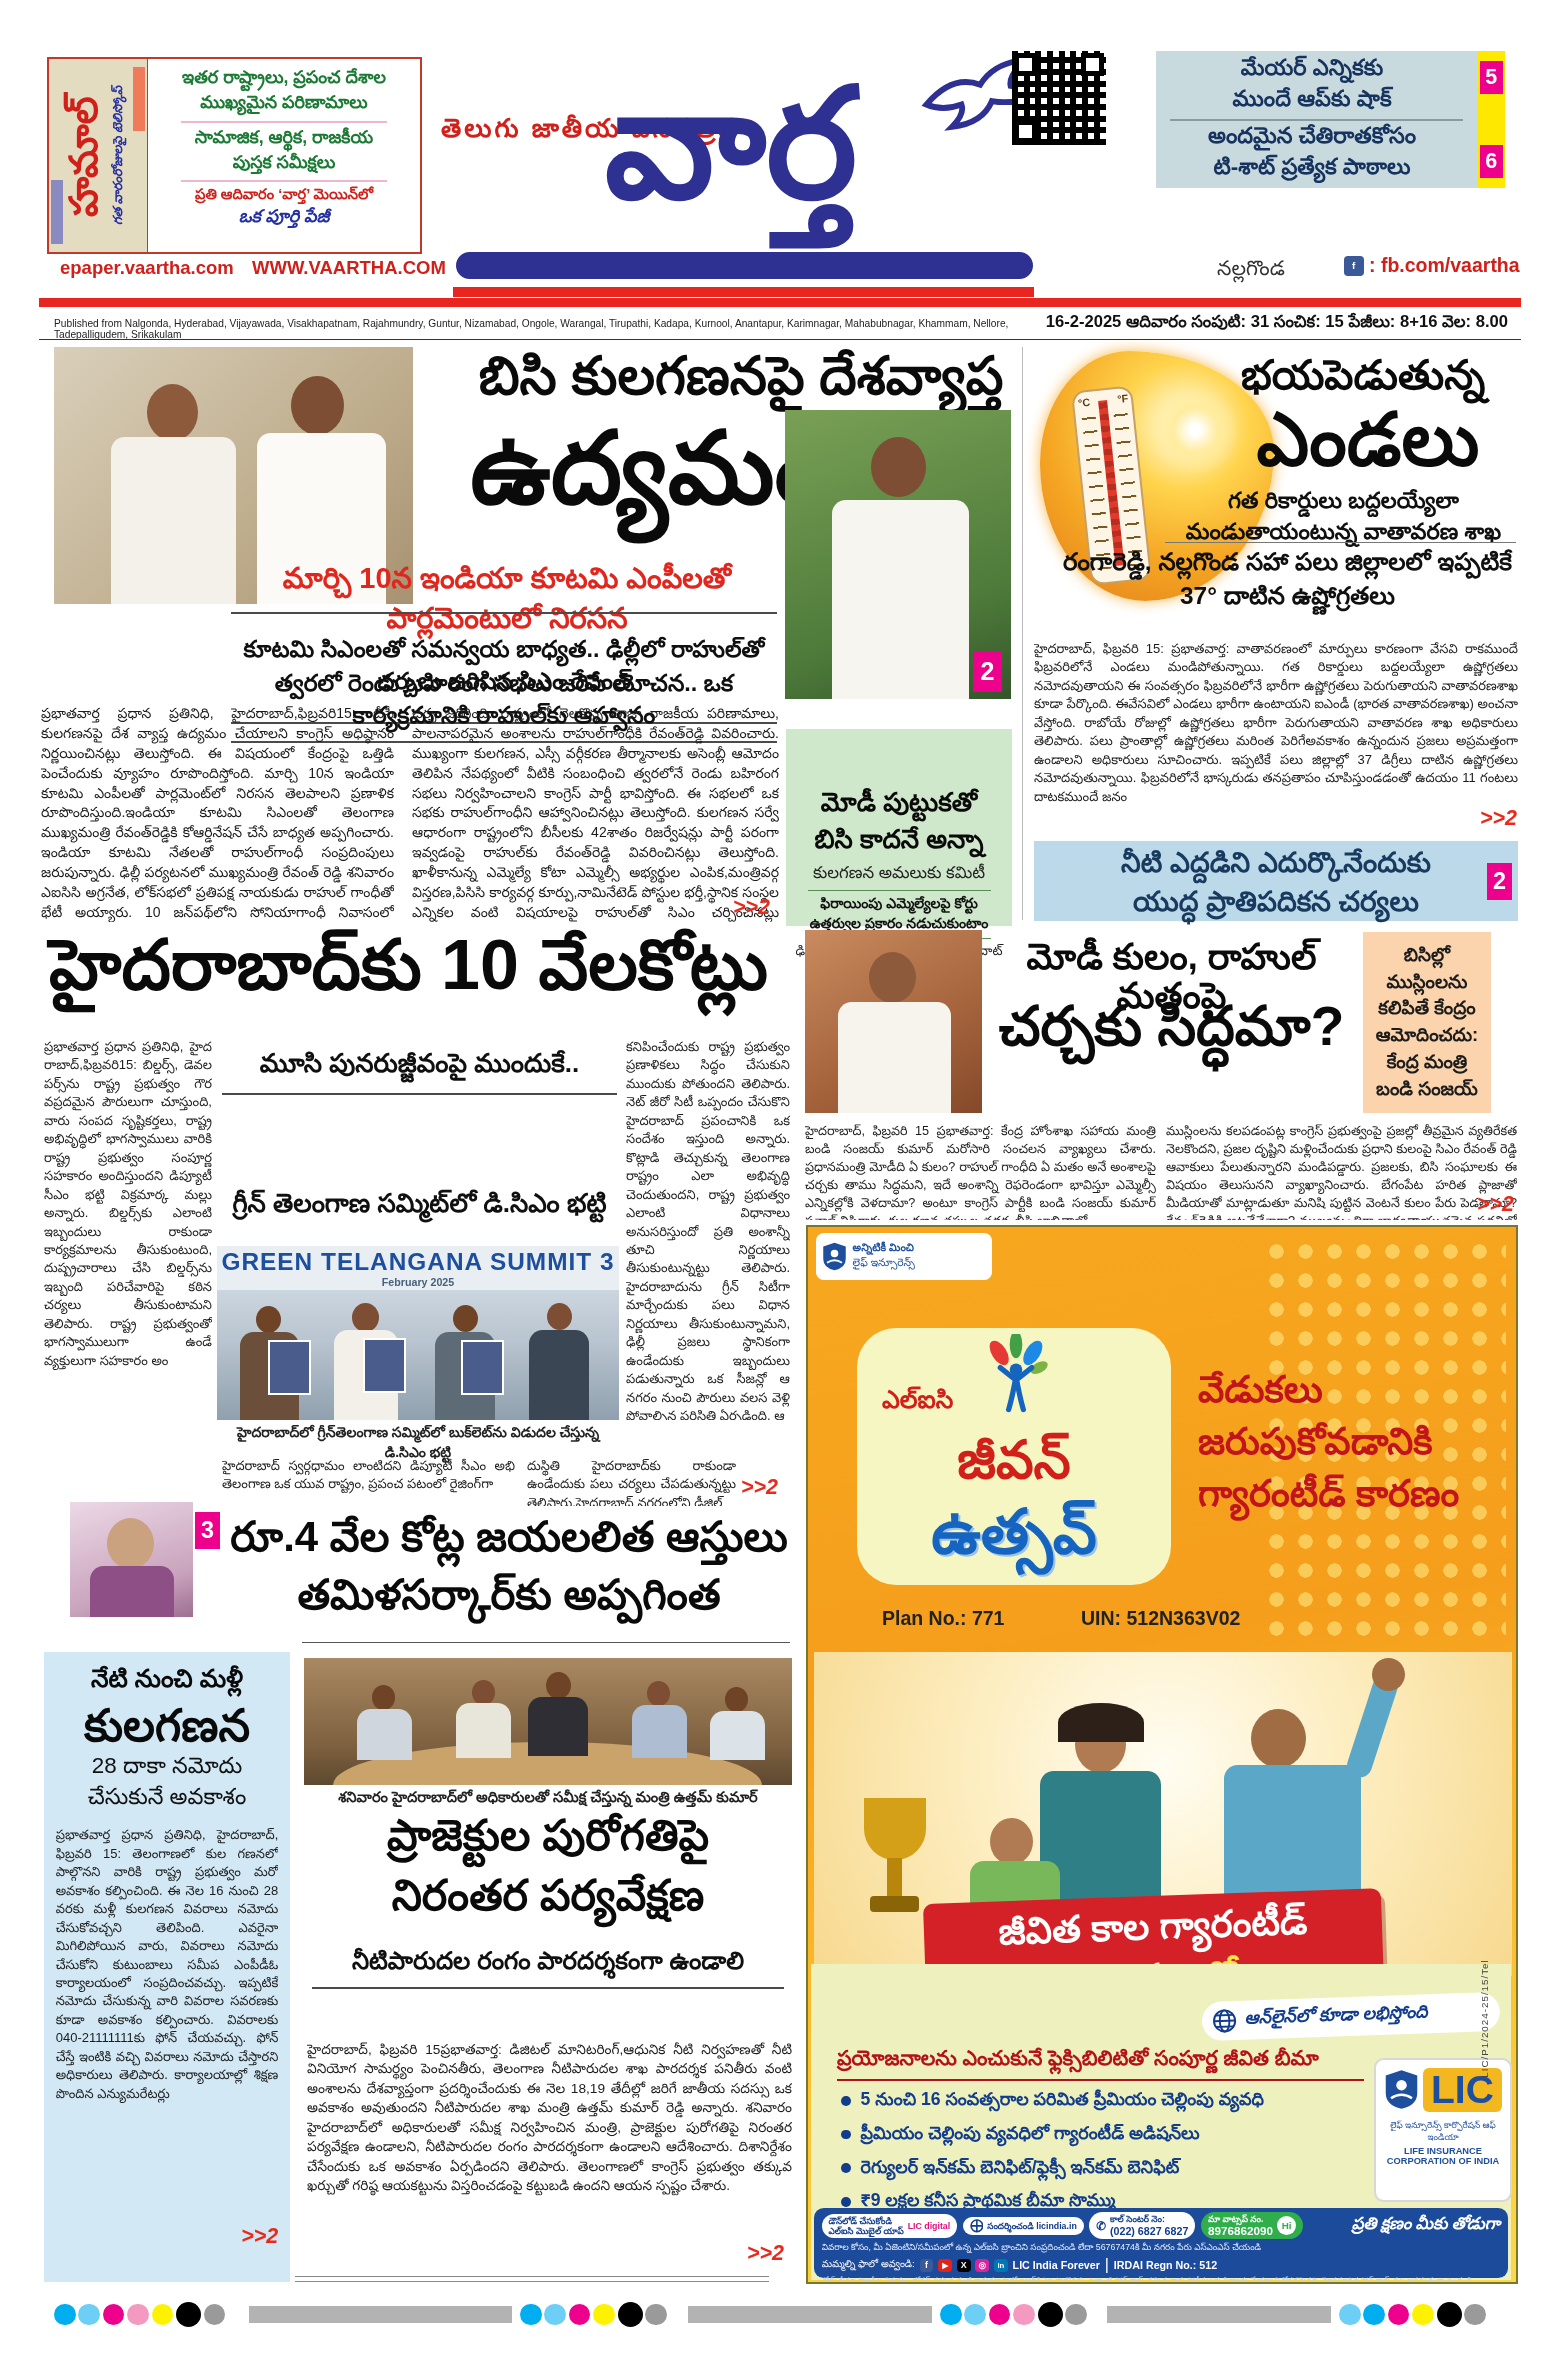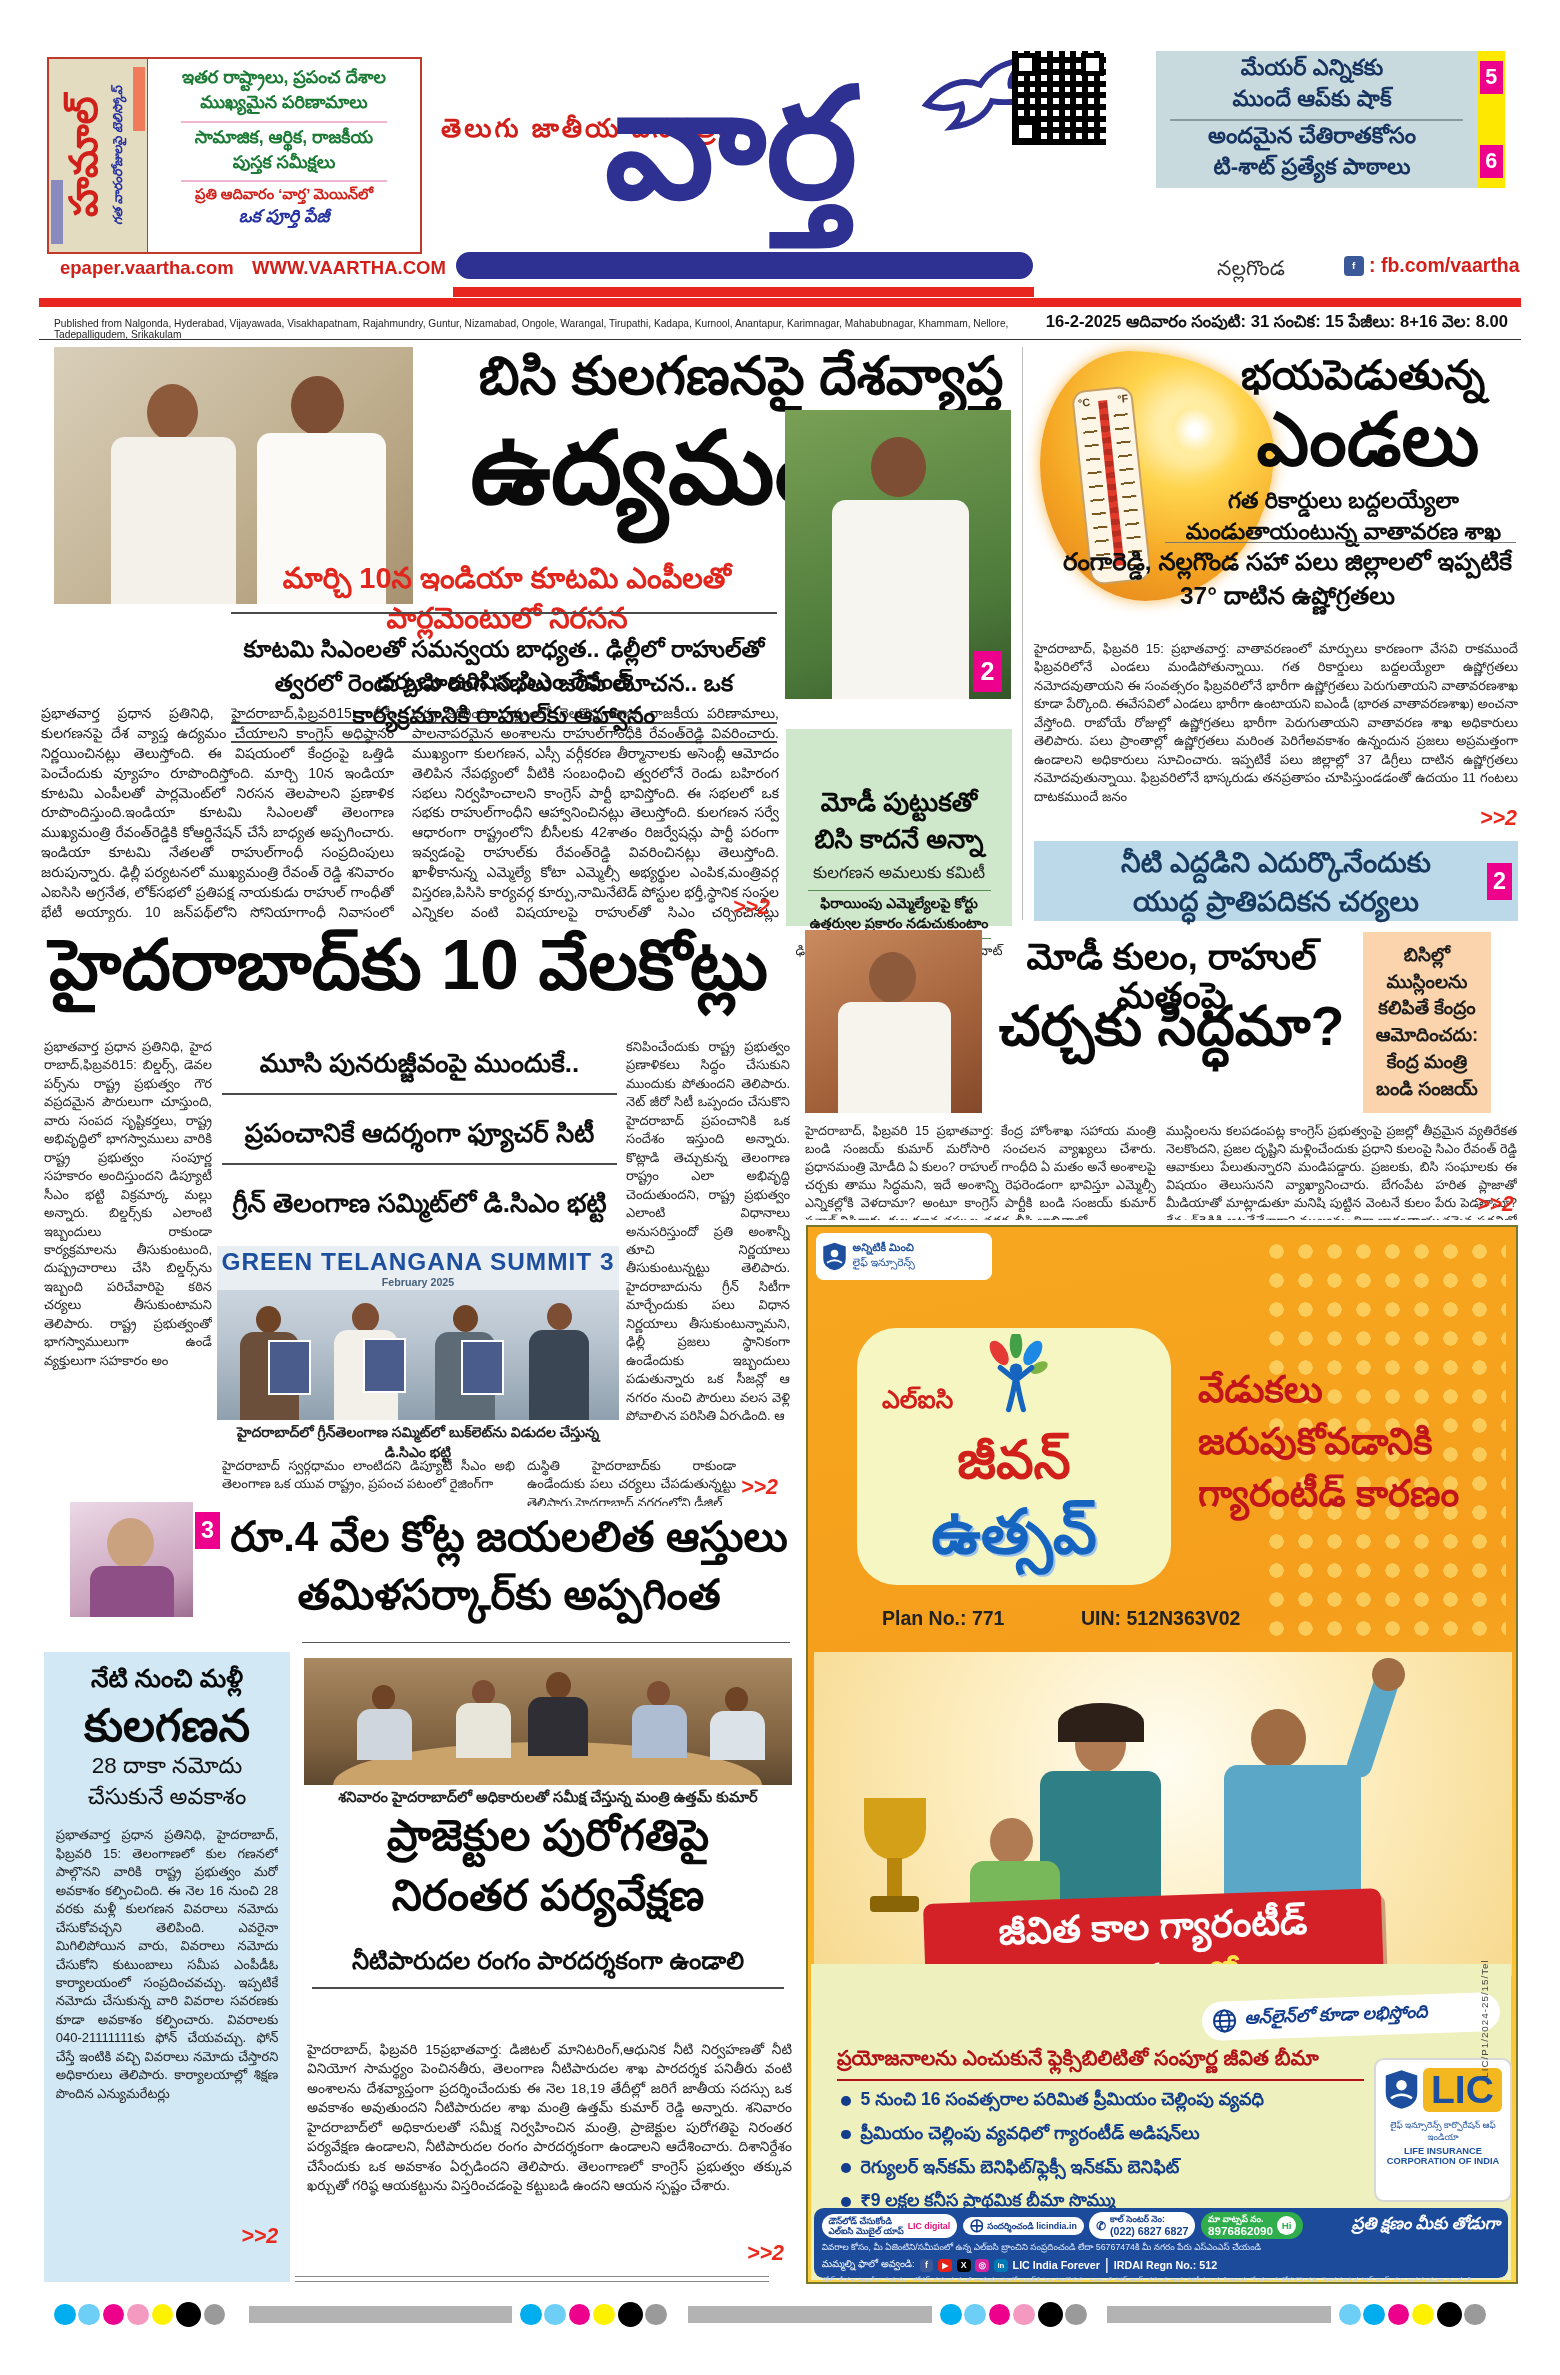--- a/index.html
+++ b/index.html
@@ -165,21 +165,20 @@
 
   <div class="abs" style="left:1034px;top:841px;width:484px;height:80px;background:#bcd9ea;text-align:center;padding-top:5.9px;box-sizing:border-box;">
     <div style="font-size:28px;font-weight:900;color:#173a5e;">నీటి ఎద్దడిని ఎదుర్కొనేందుకు</div>
     <div style="font-size:28px;font-weight:900;color:#173a5e;">యుద్ధ ప్రాతిపదికన చర్యలు</div>
     <div class="abs badge" style="right:5.9px;top:21.5px;width:25px;height:37px;font-size:23.4px;">2</div>
   </div>
 
   <div class="abs hl ctr" style="left:44px;top:928px;width:729px;font-size:70px;">హైదరాబాద్‌కు 10 వేలకోట్లు</div>
   <div class="abs bodytxt" style="left:44px;top:1038px;width:168px;height:460px;font-size:13px;">ప్రభాతవార్త ప్రధాన ప్రతినిధి, హైద రాబాద్,ఫిబ్రవరి15: బిల్డర్స్, డెవల పర్స్‌ను రాష్ట్ర ప్రభుత్వం గౌర వప్రదమైన పౌరులుగా చూస్తుంది, వారు సంపద సృష్టికర్తలు, రాష్ట్ర అభివృద్ధిలో భాగస్వాములు వారికి రాష్ట్ర ప్రభుత్వం సంపూర్ణ సహకారం అందిస్తుందని డిప్యూటీ సీఎం భట్టి విక్రమార్క మల్లు అన్నారు. బిల్డర్స్‌కు ఎలాంటి ఇబ్బందులు రాకుండా కార్యక్రమాలను తీసుకుంటుంది, దుష్ప్రచారాలు చేసి బిల్డర్స్‌ను ఇబ్బంది పరిచేవారిపై కఠిన చర్యలు తీసుకుంటామని తెలిపారు. రాష్ట్ర ప్రభుత్వంతో భాగస్వాములుగా ఉండే వ్యక్తులుగా సహకారం అం</div>
   <div class="abs deck rule-b" style="left:222px;top:1040px;width:395px;font-size:26px;padding:7.8px 0;">మూసి పునరుజ్జీవంపై ముందుకే..</div>
-  <div class="abs deck rule-b" style="left:222px;top:1110px;width:395px;font-size:26px;padding:7.8px 0;">ప్రపంచానికే ఆదర్శంగా ఫ్యూచర్ సిటీ</div>
   <div class="abs deck" style="left:222px;top:1180px;width:395px;font-size:26px;padding:7.8px 0;">గ్రీన్ తెలంగాణ సమ్మిట్‌లో డి.సిఎం భట్టి</div>
 
   <div class="abs photo" style="left:217px;top:1246px;width:402px;height:174px;background:linear-gradient(180deg,#dce4ec,#b8c4cf 55%,#8fa0ae);">
     <div style="position:absolute;left:0;top:0;width:100%;background:#e9eef3;text-align:center;padding:2px 0;">
       <div style="font-size:24.4px;font-weight:900;color:#1d4f9e;letter-spacing:1px;">GREEN TELANGANA SUMMIT 3</div>
       <div style="font-size:10.7px;font-weight:bold;color:#46627e;">February 2025</div>
     </div>
     <div class="head" style="left:39px;top:60px;width:25px;height:27px;background:#6e4326;"></div>
     <div class="torso" style="left:23.4px;top:86px;width:59px;height:88px;background:#6b4f3a;"></div>
     <div class="head" style="left:135px;top:57px;width:27px;height:29px;background:#7d4e33;"></div>

